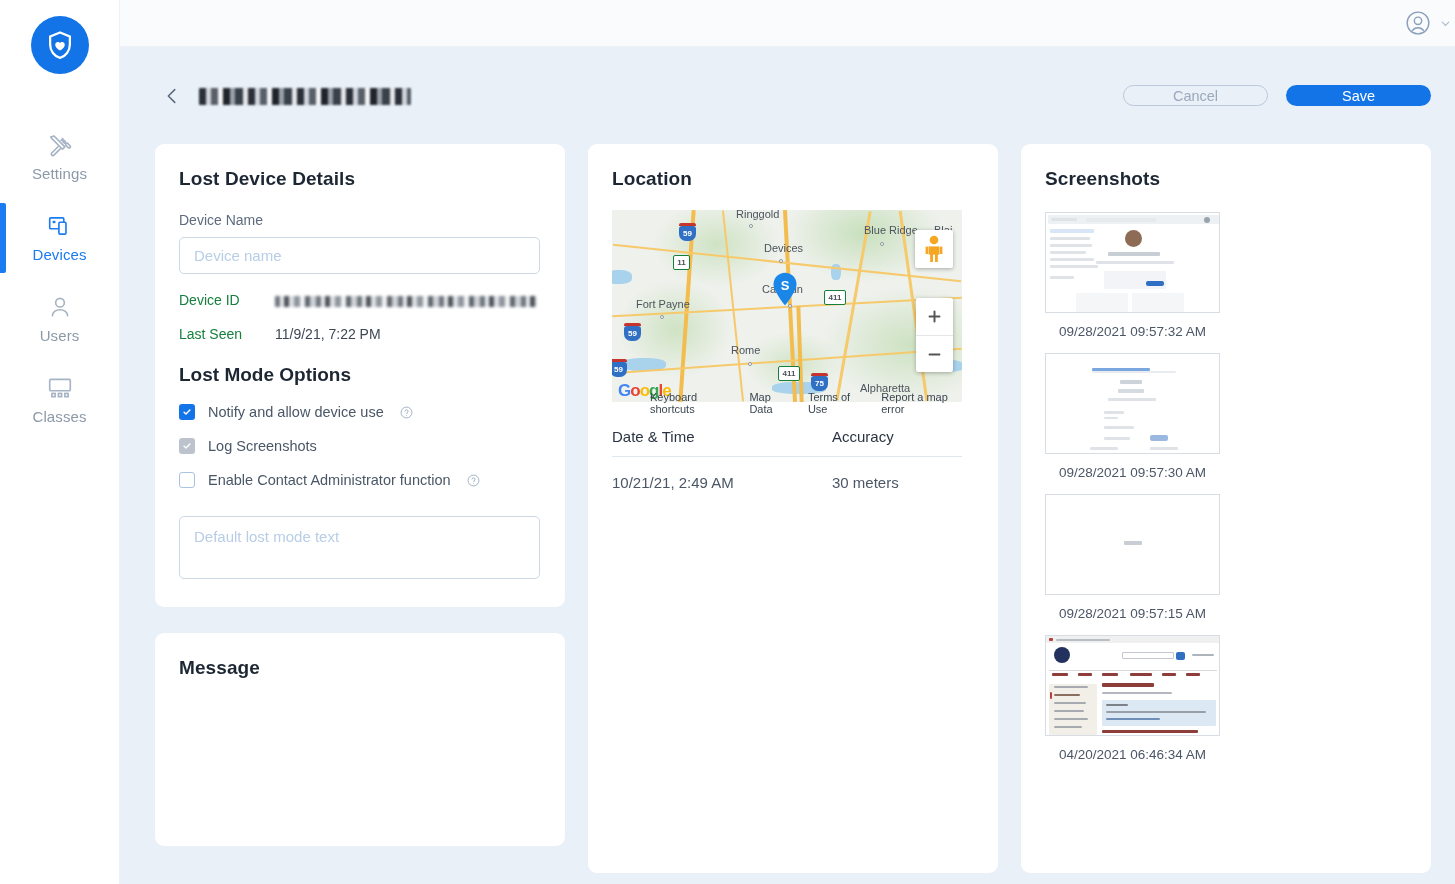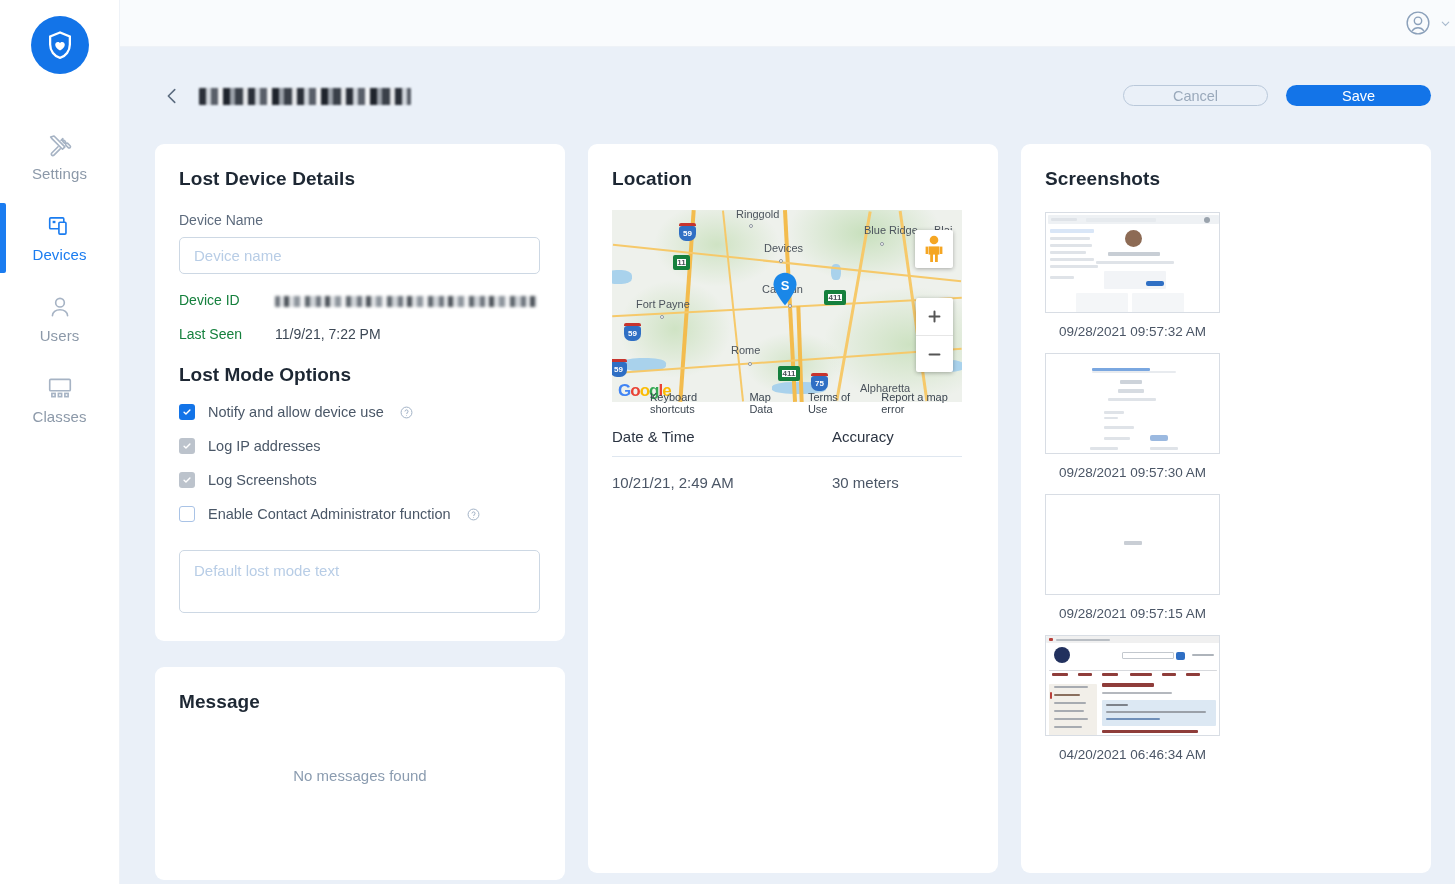--- a/index.html
+++ b/index.html
@@ -205,21 +205,21 @@
   .mlabel.big { font-size: 11px; color: #4c545d; }
   .mdot {
     position: absolute; width: 4px; height: 4px; border-radius: 50%;
     border: 1px solid #8c949d; background: #fff;
   }
   .shield {
     position: absolute; width: 17px; height: 15px; background: #2f6fc4;
     border-radius: 2px; color: #fff; font-size: 8px; font-weight: bold;
     display: flex; align-items: center; justify-content: center;
   }
-  .shield.red { background: #ffffff; border: 4px solid #15803d; color: #4b5159; }
+  .shield.red { background: #ffffff; border: 1px solid #15803d; color: #4b5159; }
   .shield.is {
     background: #2f6fc4; border-radius: 3px 3px 7px 7px;
   }
   .shield.is::before {
     content: ""; position: absolute; top: -3px; left: 0; right: 0;
     height: 3px; background: #c7342e; border-radius: 2px 2px 0 0;
   }
   .pin {
     position: absolute; width: 26px; height: 34px;
   }
@@ -396,28 +396,20 @@
                   </svg>
               </span>
               <span class="opt-label">Notify and allow device use</span>
               <svg class="help" viewBox="0 0 24 24" fill="none" stroke="currentColor" stroke-width="1.8">
                 <circle cx="12" cy="12" r="10"></circle>
                 <path d="M9.3 9.3a2.8 2.8 0 1 1 3.4 3.3v1.4" stroke-linecap="round"></path>
                 <circle cx="12" cy="17.4" r=".9" fill="currentColor" stroke="none"></circle>
               </svg>
             </div>
 
-            <div class="optrow">
-              <span class="cb locked">
-                <svg class="tick" viewBox="0 0 24 24" fill="none" stroke="currentColor" stroke-width="3.4" stroke-linecap="round" stroke-linejoin="round">
-                    <path d="M5 12.5l4.5 4.5L19 7"></path>
-                  </svg>
-              </span>
-              <span class="opt-label">Log IP addresses</span>
-            </div>
 
             <div class="optrow">
               <span class="cb locked">
                 <svg class="tick" viewBox="0 0 24 24" fill="none" stroke="currentColor" stroke-width="3.4" stroke-linecap="round" stroke-linejoin="round">
                     <path d="M5 12.5l4.5 4.5L19 7"></path>
                   </svg>
               </span>
               <span class="opt-label">Log Screenshots</span>
             </div>
 
@@ -431,21 +423,20 @@
                 <path d="M9.3 9.3a2.8 2.8 0 1 1 3.4 3.3v1.4" stroke-linecap="round"></path>
                 <circle cx="12" cy="17.4" r=".9" fill="currentColor" stroke="none"></circle>
               </svg>
             </div>
 
             <textarea class="textarea" placeholder="Default lost mode text" style=""></textarea>
           </div>
 
           <div class="card msg-card">
             <h2>Message</h2>
-            <div class="msg-empty">No messages found</div>
           </div>
 
         </div>
 
         <div class="col">
           <div class="card tall">
             <h2>Location</h2>
 
             <div class="map-wrap">
               <div class="map-bg"></div>

